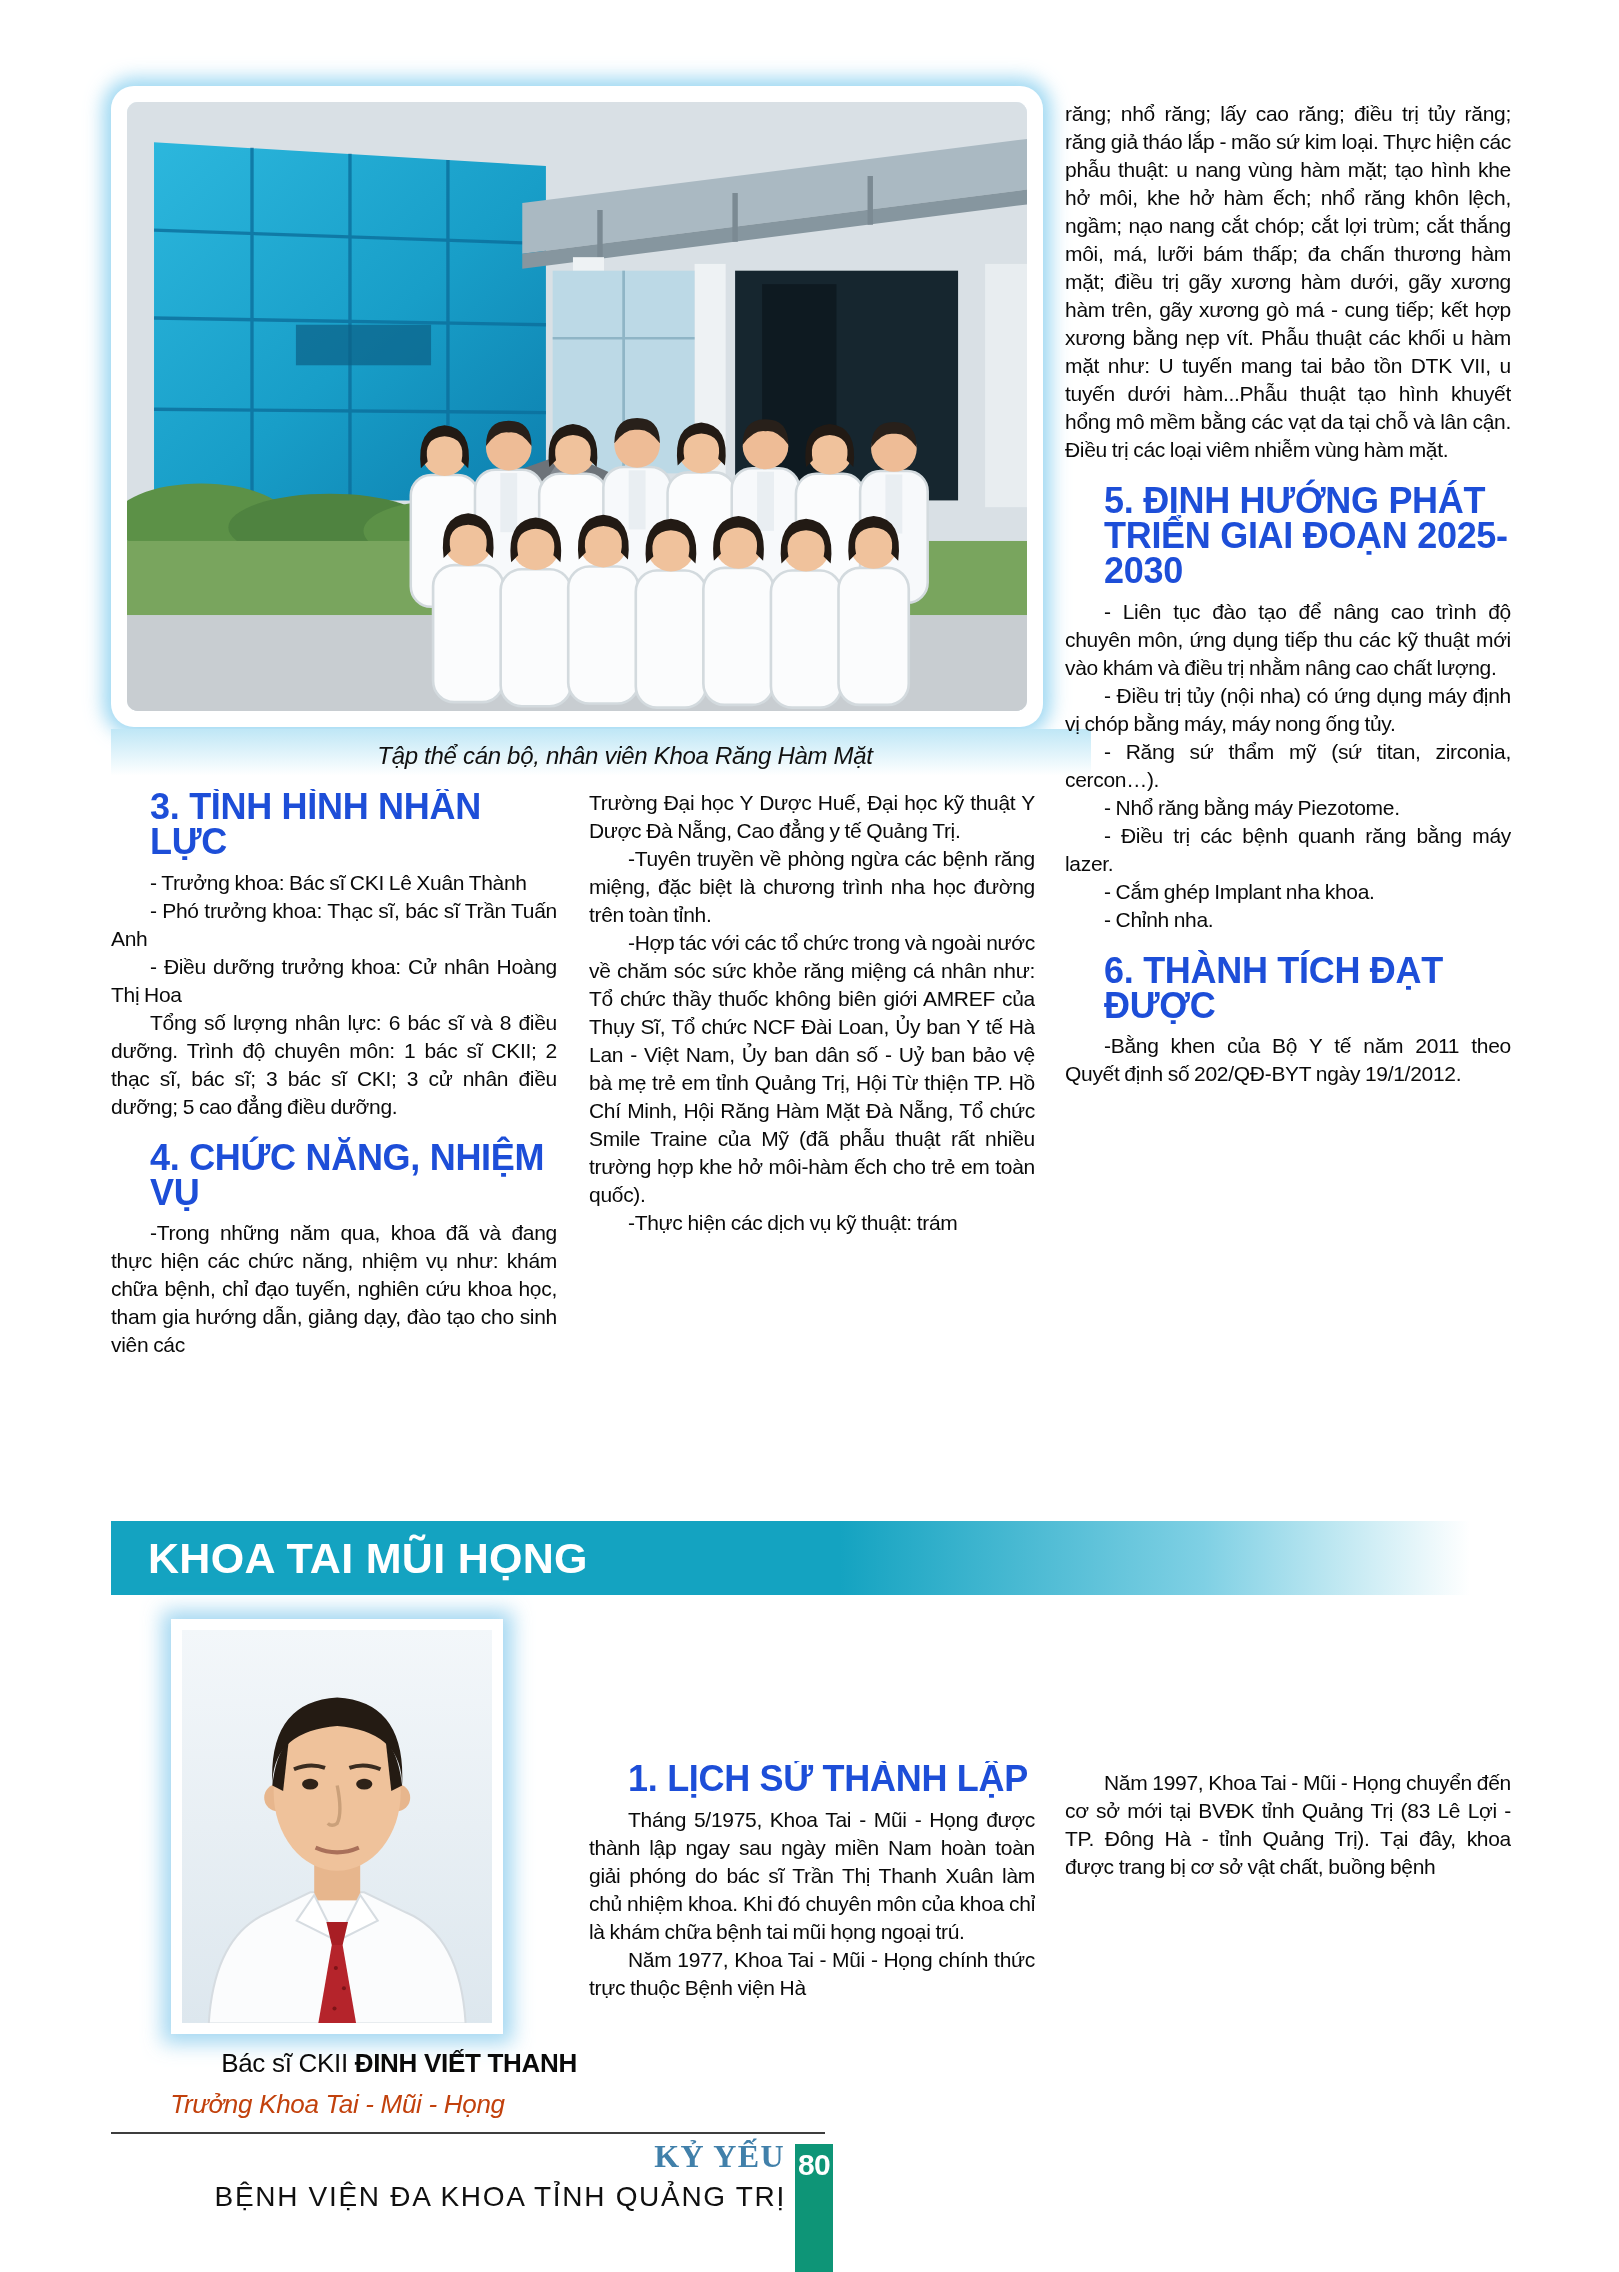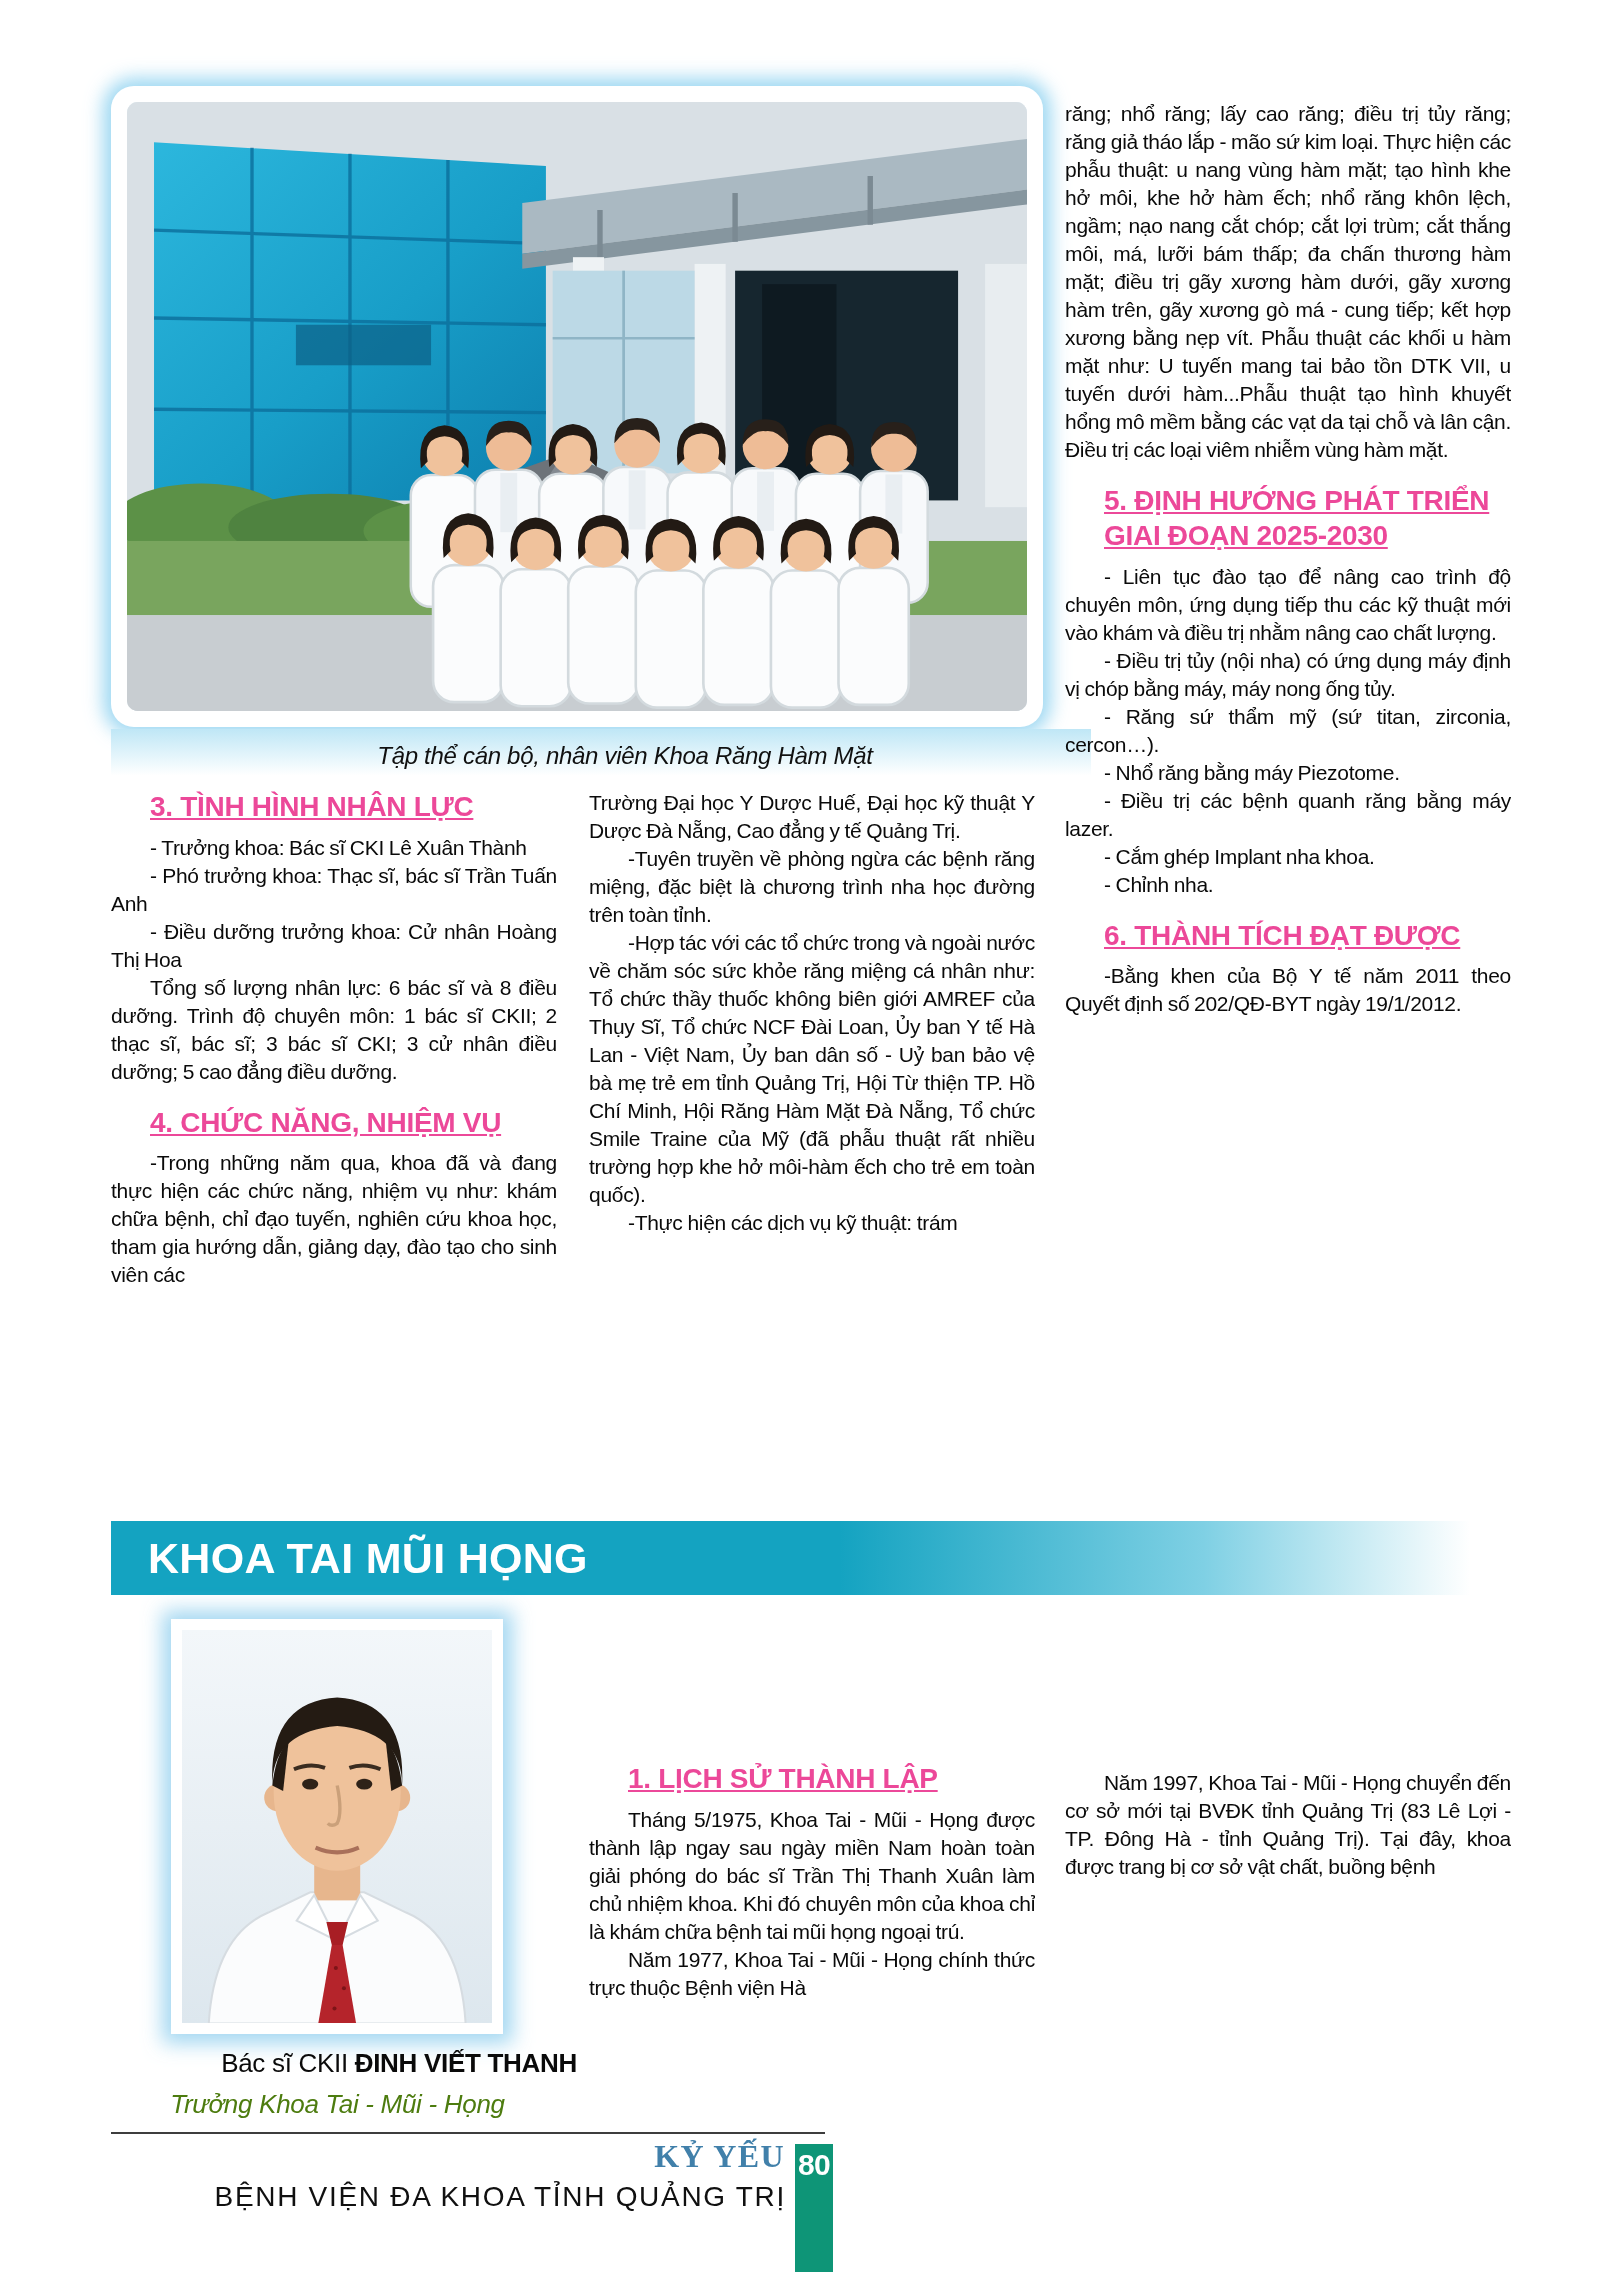--- a/index.html
+++ b/index.html
@@ -10,22 +10,22 @@
   }
   
   .col { position:absolute; overflow:hidden; }
   .col p {
     margin:0; font-size:21px; line-height:28px; text-align:justify;
     letter-spacing:-0.3px; word-spacing:-0.7px; color:#0a0a0a;
   }
   .col p.ind { text-indent:39px; }
   .col h2 {
     margin:19px 0 9.5px 0; padding-left:39px;
-    font-size:28px; line-height:35px; font-weight:bold;
-    color:#ec4899; letter-spacing:-0.3px;text-decoration:underline;
+    font-size:36px; line-height:35px; font-weight:bold;
+    color:#1d4ed8; letter-spacing:-0.3px;
   }
   .col h2.first { margin-top:0; }
   
   .photo-frame {
     position:absolute; left:111px; top:86px; width:932px; height:641px;
     background:#ffffff; border-radius:23px;
     box-shadow:0 0 17.6px 8px rgba(125,203,238,0.75);
   }
   .photo-inner {
     position:absolute; left:16px; top:16px; right:16px; bottom:16px;
@@ -58,21 +58,21 @@
     position:absolute; left:10.8px; top:10.8px; right:10.8px; bottom:10.8px; overflow:hidden;
     background:#eef3f8;
   }
   .portrait-cap1 {
     position:absolute; left:98px; top:2048px; width:479px; text-align:right;
     font-size:26px; letter-spacing:-0.3px; color:#0a0a0a;
   }
   .portrait-cap1 .cap-bold { font-weight:bold; margin-left:6.8px; }
   .portrait-cap2 {
     position:absolute; left:98px; top:2089px; width:479px; text-align:center;
-    font-size:26px; font-style:italic; letter-spacing:-0.3px; color:#4d7c0f;
+    font-size:26px; font-style:italic; letter-spacing:-0.3px; color:#c2410c;
   }
   
   .footer-line {
     position:absolute; left:111px; top:2132px; width:714px; height:2px; background:#3d3d3d;
   }
   .footer-brand {
     position:absolute; left:110px; top:2138px; width:675px; text-align:right;
     font-family:"Liberation Serif","DejaVu Serif",serif; font-weight:bold;
     font-size:32px; color:#4180aa; letter-spacing:1.4px;
   }

